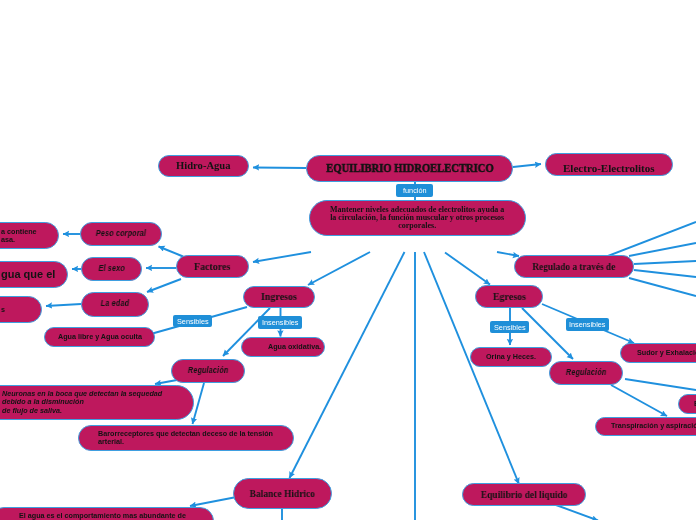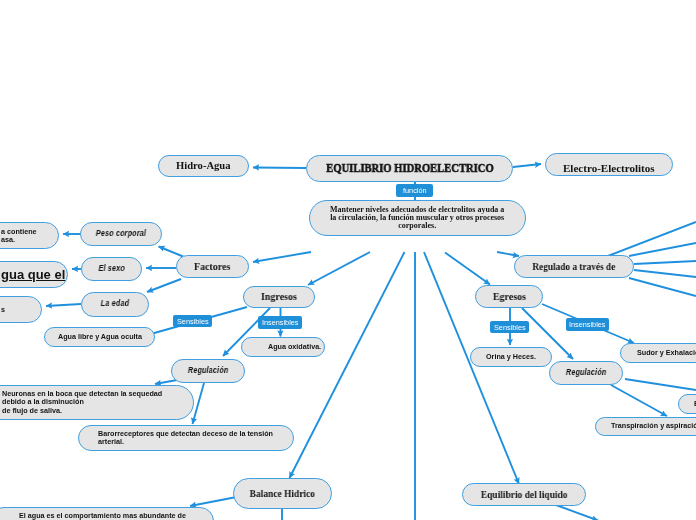--- a/index.html
+++ b/index.html
@@ -1,21 +1,21 @@
 <!DOCTYPE html>
 <html><head>
 <meta charset="utf-8">
 <title>Mapa conceptual - Equilibrio Hidroelectrico</title>
 <style>
   html,body{margin:0;padding:0;background:#ffffff;-webkit-font-smoothing:antialiased;text-rendering:optimizeLegibility;}
   #stage{position:relative;width:696px;height:520px;overflow:hidden;background:#ffffff;}
   svg.edges{position:absolute;left:0;top:0;width:696px;height:520px;}
   .node > span, .badge > span{will-change:transform;}
   .node{position:absolute;box-sizing:border-box;border:1.5px solid #3f9fe0;border-radius:999px;
-        background:#e5e5e5;display:flex;align-items:center;justify-content:center;
+        background:#be185d;display:flex;align-items:center;justify-content:center;
         text-align:center;color:#131313;line-height:1.28;}
   .node > span{display:block;white-space:pre;}
   .serif{font-family:"Liberation Serif",serif;font-weight:700;}
   .heavy{-webkit-text-stroke:0.55px #131313;}
   .sans{font-family:"Liberation Sans",sans-serif;font-weight:700;}
   .hand{font-family:"Liberation Sans",sans-serif;font-weight:700;font-style:italic;letter-spacing:0.2px;}
   .hand > span{position:relative;top:-1px;}
   .lefty{justify-content:flex-start;text-align:left;}
   .badge{position:absolute;background:#1f8fd8;color:#ffffff;border-radius:2px;
          font-family:"Liberation Sans",sans-serif;font-weight:400;
@@ -115,21 +115,21 @@
   <div class="node hand" style="left:81px;top:292px;width:68px;height:25px;">
     <span style="font-size:8.6px;transform:scaleX(0.84);">La edad</span>
   </div>
 
   <div class="node sans lefty" style="left:-90px;top:222px;width:149px;height:27px;padding-left:90px;">
     <span style="font-size:7.2px;line-height:7.8px;">a contiene
 asa.</span>
   </div>
 
   <div class="node sans lefty" style="left:-90px;top:261px;width:158px;height:27px;padding-left:90px;">
-    <span style="font-size:13px;line-height:7.8px;text-decoration:underline;">gua que el</span>
+    <span style="font-size:11px;line-height:7.8px;">gua que el</span>
   </div>
 
   <div class="node sans lefty" style="left:-90px;top:296px;width:132px;height:27px;padding-left:90px;">
     <span style="font-size:7.2px;line-height:7.8px;">s</span>
   </div>
 
   <div class="node serif" style="left:243px;top:286px;width:72px;height:22px;">
     <span style="font-size:10.5px;transform:scaleX(0.95);">Ingresos</span>
   </div>
 
@@ -147,21 +147,21 @@
 
   <div class="node sans" style="left:241px;top:337px;width:84px;height:20px;padding-left:24px;">
     <span style="font-size:7.2px;">Agua oxidativa.</span>
   </div>
 
   <div class="node hand" style="left:171px;top:359px;width:74px;height:24px;">
     <span style="font-size:8.6px;transform:scaleX(0.84);">Regulación</span>
   </div>
 
   <div class="node sans lefty" style="left:-90px;top:385px;width:284px;height:35px;padding-left:91px;">
-    <span style="font-size:7.2px;line-height:8.4px;">Neuronas en la boca que detectan la sequedad
+    <span style="font-size:7.2px;line-height:8.4px;font-style:italic;">Neuronas en la boca que detectan la sequedad
 debido a la disminución
 de flujo de saliva.</span>
   </div>
 
   <div class="node sans lefty" style="left:78px;top:425px;width:216px;height:26px;padding-left:19px;">
     <span style="font-size:7.2px;line-height:8.4px;">Barorreceptores que detectan deceso de la tensión
 arterial.</span>
   </div>
 
   <div class="node serif" style="left:233px;top:478px;width:99px;height:31px;">

